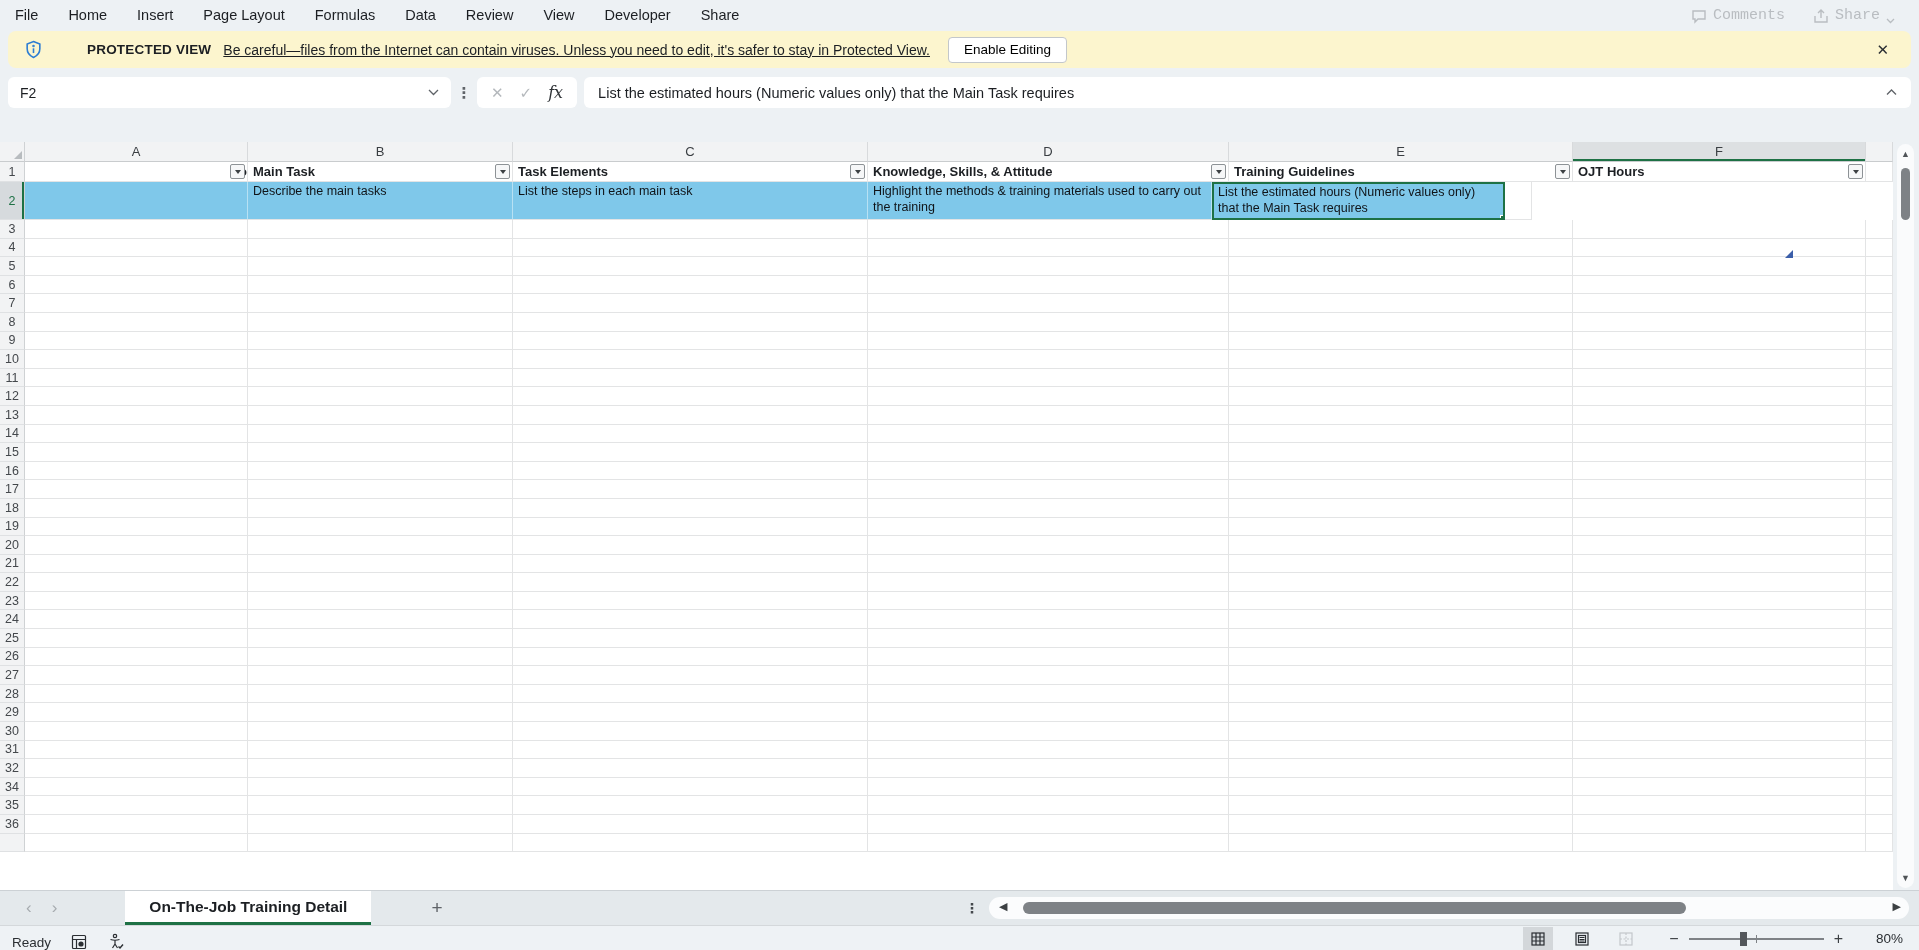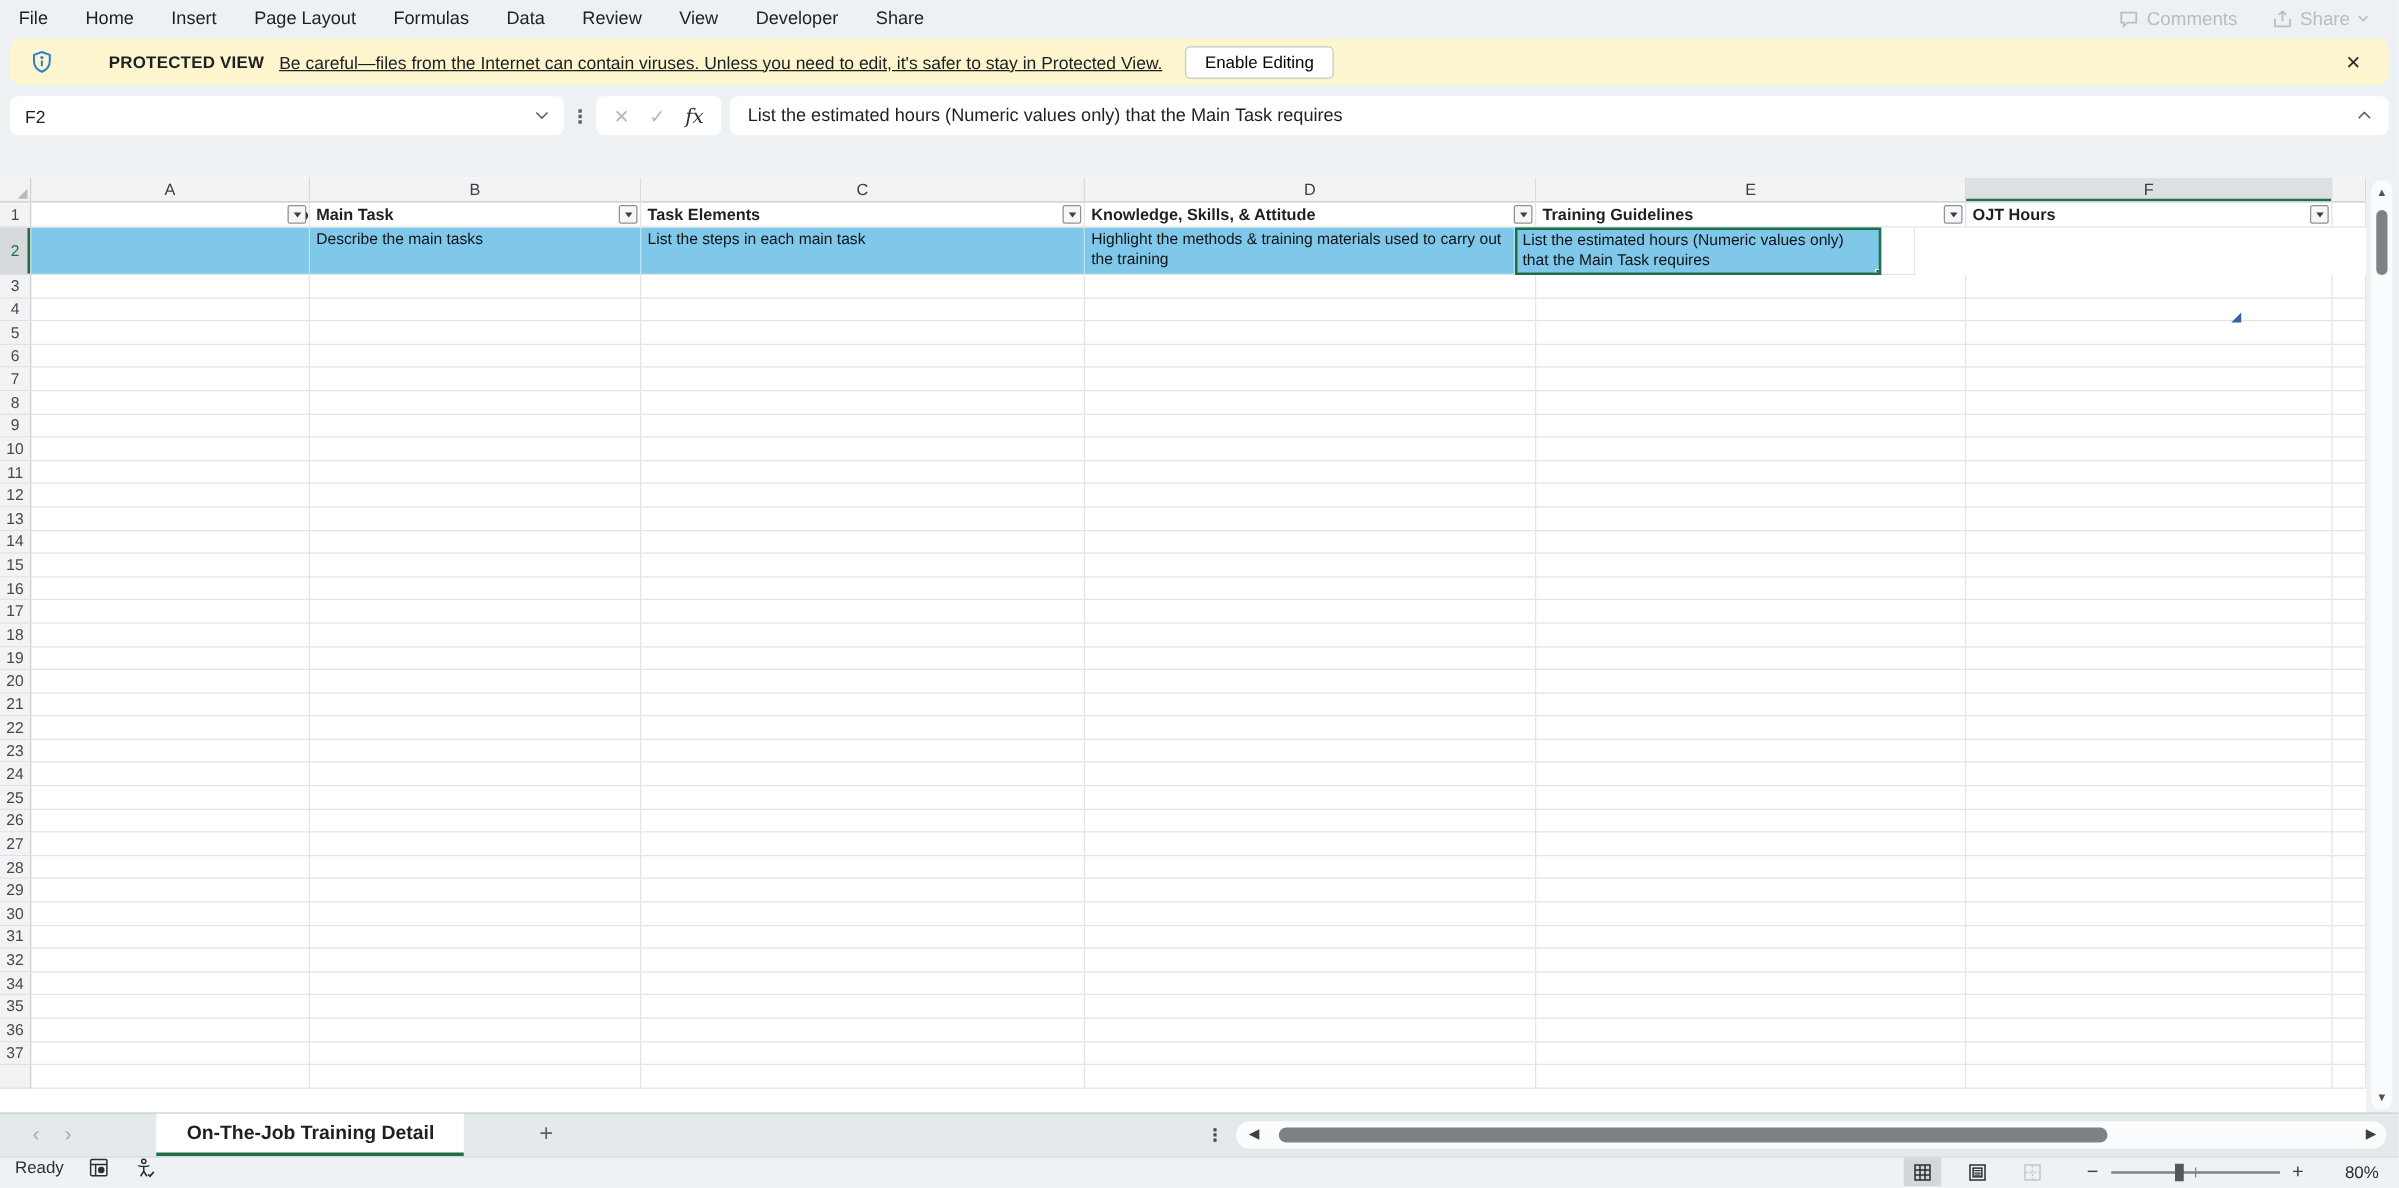--- a/index.html
+++ b/index.html
@@ -4,21 +4,21 @@
 <style>
   * { margin:0; padding:0; box-sizing:border-box; }
   html,body { width:1919px; height:950px; overflow:hidden; }
   body { font-family:"Liberation Sans","DejaVu Sans",sans-serif; background:#edf1f4; color:#1c1f23; }
   .app { position:relative; width:1919px; height:950px; }
 
   
   .menubar { position:absolute; top:0; left:0; right:0; height:30px; display:flex; align-items:center; }
   .menu-item { padding:0 15px; font-size:14.5px; color:#1c1f23; cursor:default; }
   .top-right { margin-left:auto; display:flex; align-items:center; padding-right:10px; }
-  .ghost-btn { display:flex; align-items:center; gap:6px; color:#b9bdc1; font-size:15px; padding:0 14px; }
+  .ghost-btn { display:flex; align-items:flex-end; gap:6px; color:#b9bdc1; font-size:15px; padding:0 14px;font-family:Liberation Mono, monospace; }
   .ghost-btn svg { stroke:#b9bdc1; }
 
   
   .banner { position:absolute; top:31px; left:8px; right:8px; height:37px; background:#fcf5ce; border-radius:8px; display:flex; align-items:center; padding:0 16px; }
   .banner-title { font-weight:bold; font-size:13.5px; letter-spacing:.2px; margin:0 12px 0 10px; white-space:nowrap;padding-left:34px; }
   .banner-msg { font-size:14px; text-decoration:underline; white-space:nowrap; overflow:hidden; }
   .banner-btn { margin-left:18px; background:#fff; border:1px solid #c3c7cb; border-radius:4px; height:26px; padding:0 15px; font-size:13.5px; font-family:inherit; white-space:nowrap; cursor:pointer; }
   .banner-close { margin-left:auto; font-size:15px; color:#2a2e32; padding:0 6px; cursor:pointer; }
 
   
@@ -69,21 +69,21 @@
   .sheet-tab { margin-left:58px; height:100%; background:#fff; display:flex; align-items:center; padding:0 24px; font-size:15.5px; font-weight:bold; color:#1c1f23; border-bottom:3px solid #1e7145; }
   .add-sheet { margin-left:52px; font-size:19px; color:#5f6368; padding:0 8px; }
   .tab-dots { margin-left:auto; color:#44484c; font-size:14px; font-weight:bold; padding:0 10px; }
   .hscroll { position:relative; width:920px; height:22px; background:#fbfcfd; border-radius:11px; margin-right:10px; }
   .harrow { position:absolute; top:3px; font-size:11px; color:#3c4043; }
   .harrow.left { left:10px; }
   .harrow.right { right:8px; }
   .hthumb { position:absolute; left:34px; top:5px; width:663px; height:12px; background:#7e8286; border-radius:6px; }
 
   
-  .statusbar { position:absolute; top:925px; left:0; right:0; height:25px; background:#eef2f5; border-top:1px solid #d4d8db; display:flex; align-items:flex-start; font-size:13.5px; color:#2a2e32; }
+  .statusbar { position:absolute; top:925px; left:0; right:0; height:25px; background:#eef2f5; border-top:1px solid #d4d8db; display:flex; align-items:flex-end; font-size:13.5px; color:#2a2e32; }
   .status-mode { padding-left:12px; }
   .sicon { margin-left:20px; display:flex; align-items:center; }
   .views { margin-left:auto; display:flex; align-items:center; }
   .viewbtn { width:30px; height:23px; display:flex; align-items:center; justify-content:center; }
   .viewbtn.sel { background:#d3d7da; }
   .viewbtn + .viewbtn { margin-left:14px; }
   .zoom-out,.zoom-in { font-size:16px; color:#3c4043; padding:0 6px; }
   .zoom-out { margin-left:22px; }
   .zslider { position:relative; width:135px; height:16px; margin:0 4px; }
   .ztrack { position:absolute; left:0; right:0; top:7px; height:2px; background:#7e8286; }
@@ -525,30 +525,20 @@
         <div class="cell" style="width: 223px;"></div>
         <div class="cell" style="width: 265px;"></div>
         <div class="cell" style="width: 355px;"></div>
         <div class="cell" style="width: 361px;"></div>
         <div class="cell" style="width: 344px;"></div>
         <div class="cell" style="width: 293px;"></div>
         <div class="stubcell" style="width: 27px;"></div>
       </div>
       <div class="grow erow">
         <div class="rnum">36</div>
-        <div class="cell" style="width: 223px;"></div>
-        <div class="cell" style="width: 265px;"></div>
-        <div class="cell" style="width: 355px;"></div>
-        <div class="cell" style="width: 361px;"></div>
-        <div class="cell" style="width: 344px;"></div>
-        <div class="cell" style="width: 293px;"></div>
-        <div class="stubcell" style="width: 27px;"></div>
-      </div>
-      <div class="grow erow">
-        <div class="rnum">37</div>
         <div class="cell" style="width: 223px;"></div>
         <div class="cell" style="width: 265px;"></div>
         <div class="cell" style="width: 355px;"></div>
         <div class="cell" style="width: 361px;"></div>
         <div class="cell" style="width: 344px;"></div>
         <div class="cell" style="width: 293px;"></div>
         <div class="stubcell" style="width: 27px;"></div>
       </div>
       <div class="grow erow">
         <div class="rnum"></div>

